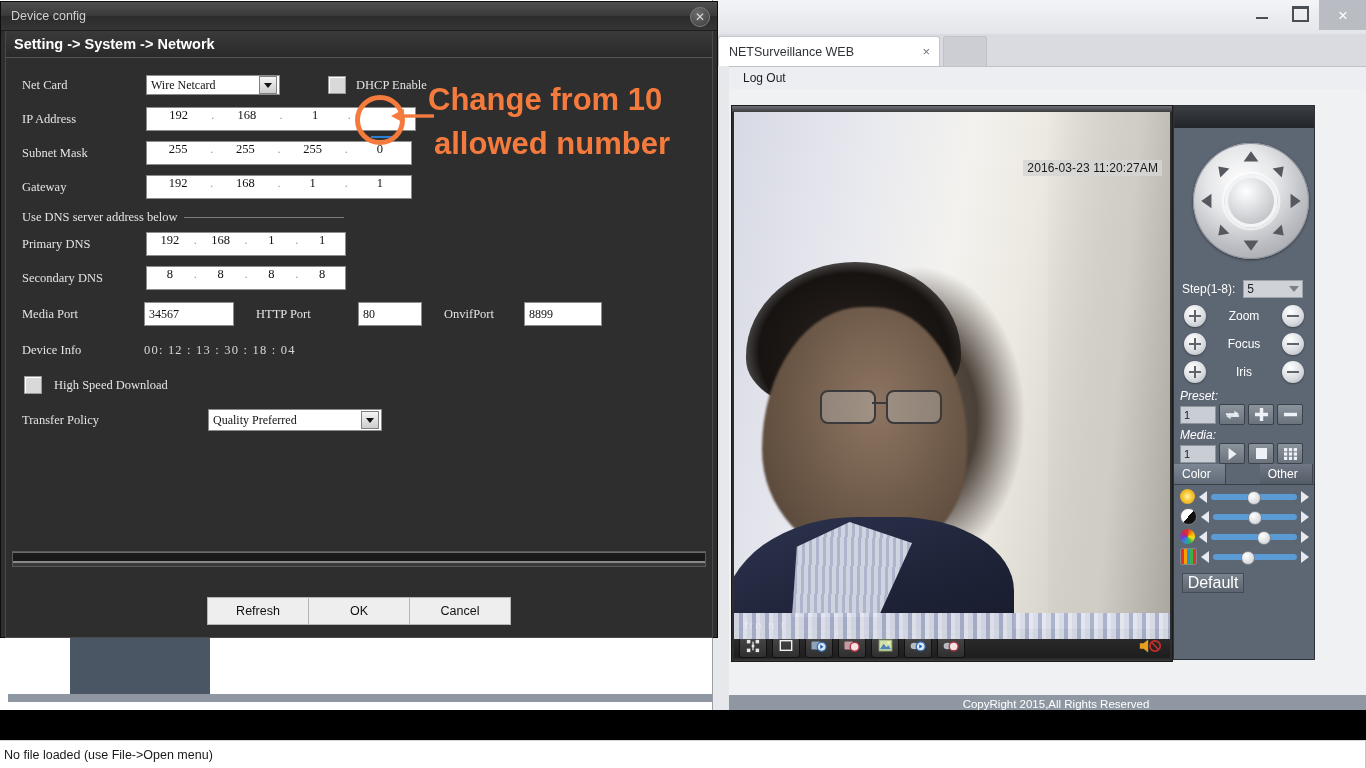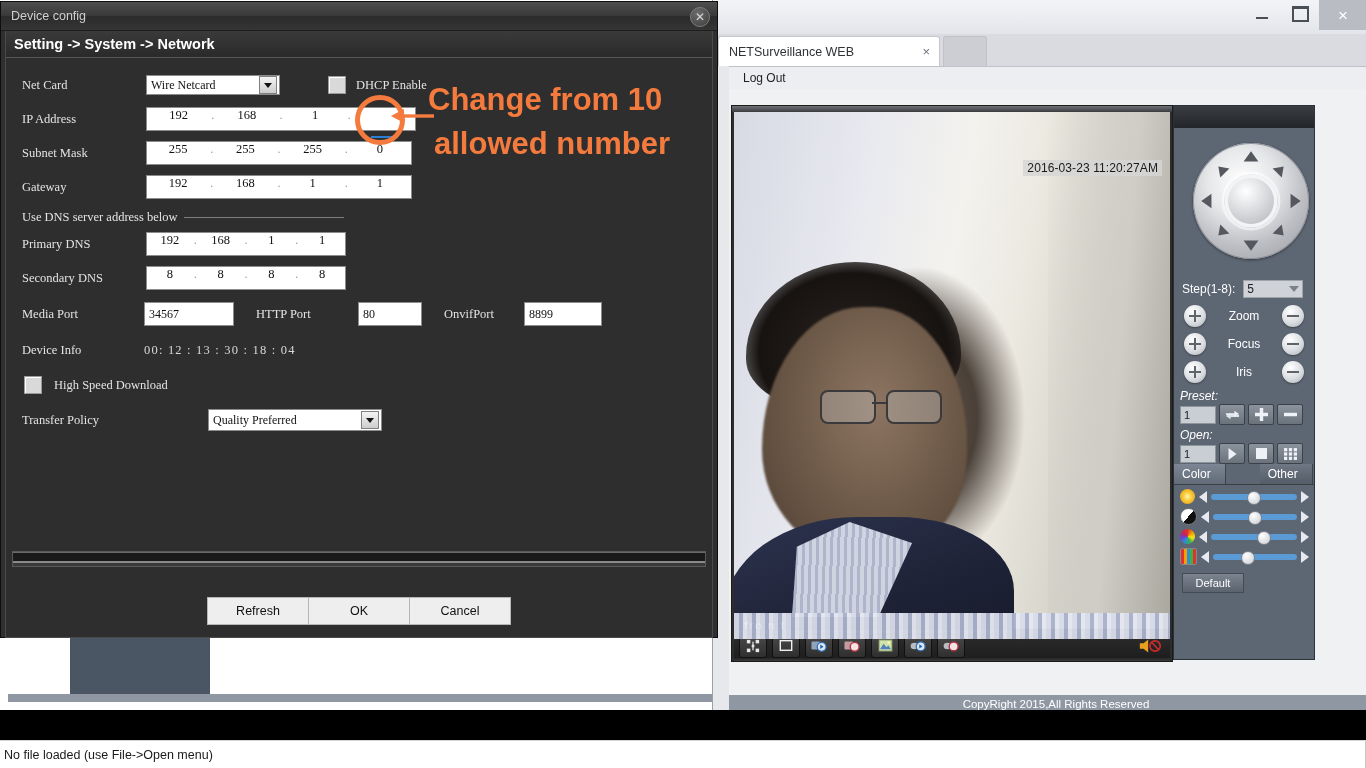--- a/index.html
+++ b/index.html
@@ -234,21 +234,21 @@
   .tri-r { width:0;height:0;border-top:6px solid transparent;border-bottom:6px solid transparent;border-left:8px solid #e6eaf0; }
   .track { position: relative; flex: 1; height: 6px; background: #5b9bd5; border-radius: 3px; }
   .knob {
     position: absolute; top: -3px; width: 12px; height: 12px; border-radius: 50%;
     background: radial-gradient(circle at 35% 30%, #ffffff, #c7cbd1);
     border: 1px solid #7d838b; transform: translateX(-50%);
   }
   .default-btn {
     margin: 8px 12px 0 8px; width: 60px; height: 18px;
     background: linear-gradient(#7b838f, #5b636e); border: 1px solid #454b54;
-    color: #ffffff; font-size: 11px; display: flex; align-items: center; justify-content: center;
+    color: #ffffff; font-size: 16px; display: flex; align-items: center; justify-content: center;
   }
 
   
   .os-strip {
     position: absolute; left: 0; top: 630px; width: 712px; height: 72px;
     background: #ffffff;
   }
   .os-strip .dark-blk { position: absolute; left: 0; top: 0; width: 712px; height: 8px; background: #1b1b1b; }
   .os-strip .white-tile { position: absolute; left: 8px; top: 8px; width: 62px; height: 56px; background: #ffffff; }
   .os-strip .slate-tile { position: absolute; left: 70px; top: 8px; width: 140px; height: 56px; background: #4b5664; }
@@ -546,21 +546,21 @@
                 <rect x="4.4" y="0" width="3.2" height="12"></rect>
               </svg>
           </span>
           <span class="mini-btn">
             <svg width="13" height="13" viewBox="0 0 12 12" fill="#eef2f7">
                 <rect x="0" y="4.4" width="12" height="3.2"></rect>
               </svg>
           </span>
         </div>
 
-        <div class="preset-title">Open:</div>
+        <div class="preset-title">Media:</div>
         <div class="preset-row">
           <span class="num-box">1</span>
           <span class="mini-btn">
             <svg width="11" height="12" viewBox="0 0 10 12" fill="#eef2f7">
                 <path d="M1 0 L9 6 L1 12 Z"></path>
               </svg>
           </span>
           <span class="mini-btn">
             <svg width="11" height="11" viewBox="0 0 10 10" fill="#eef2f7">
                 <rect x="0" y="0" width="10" height="10"></rect>

